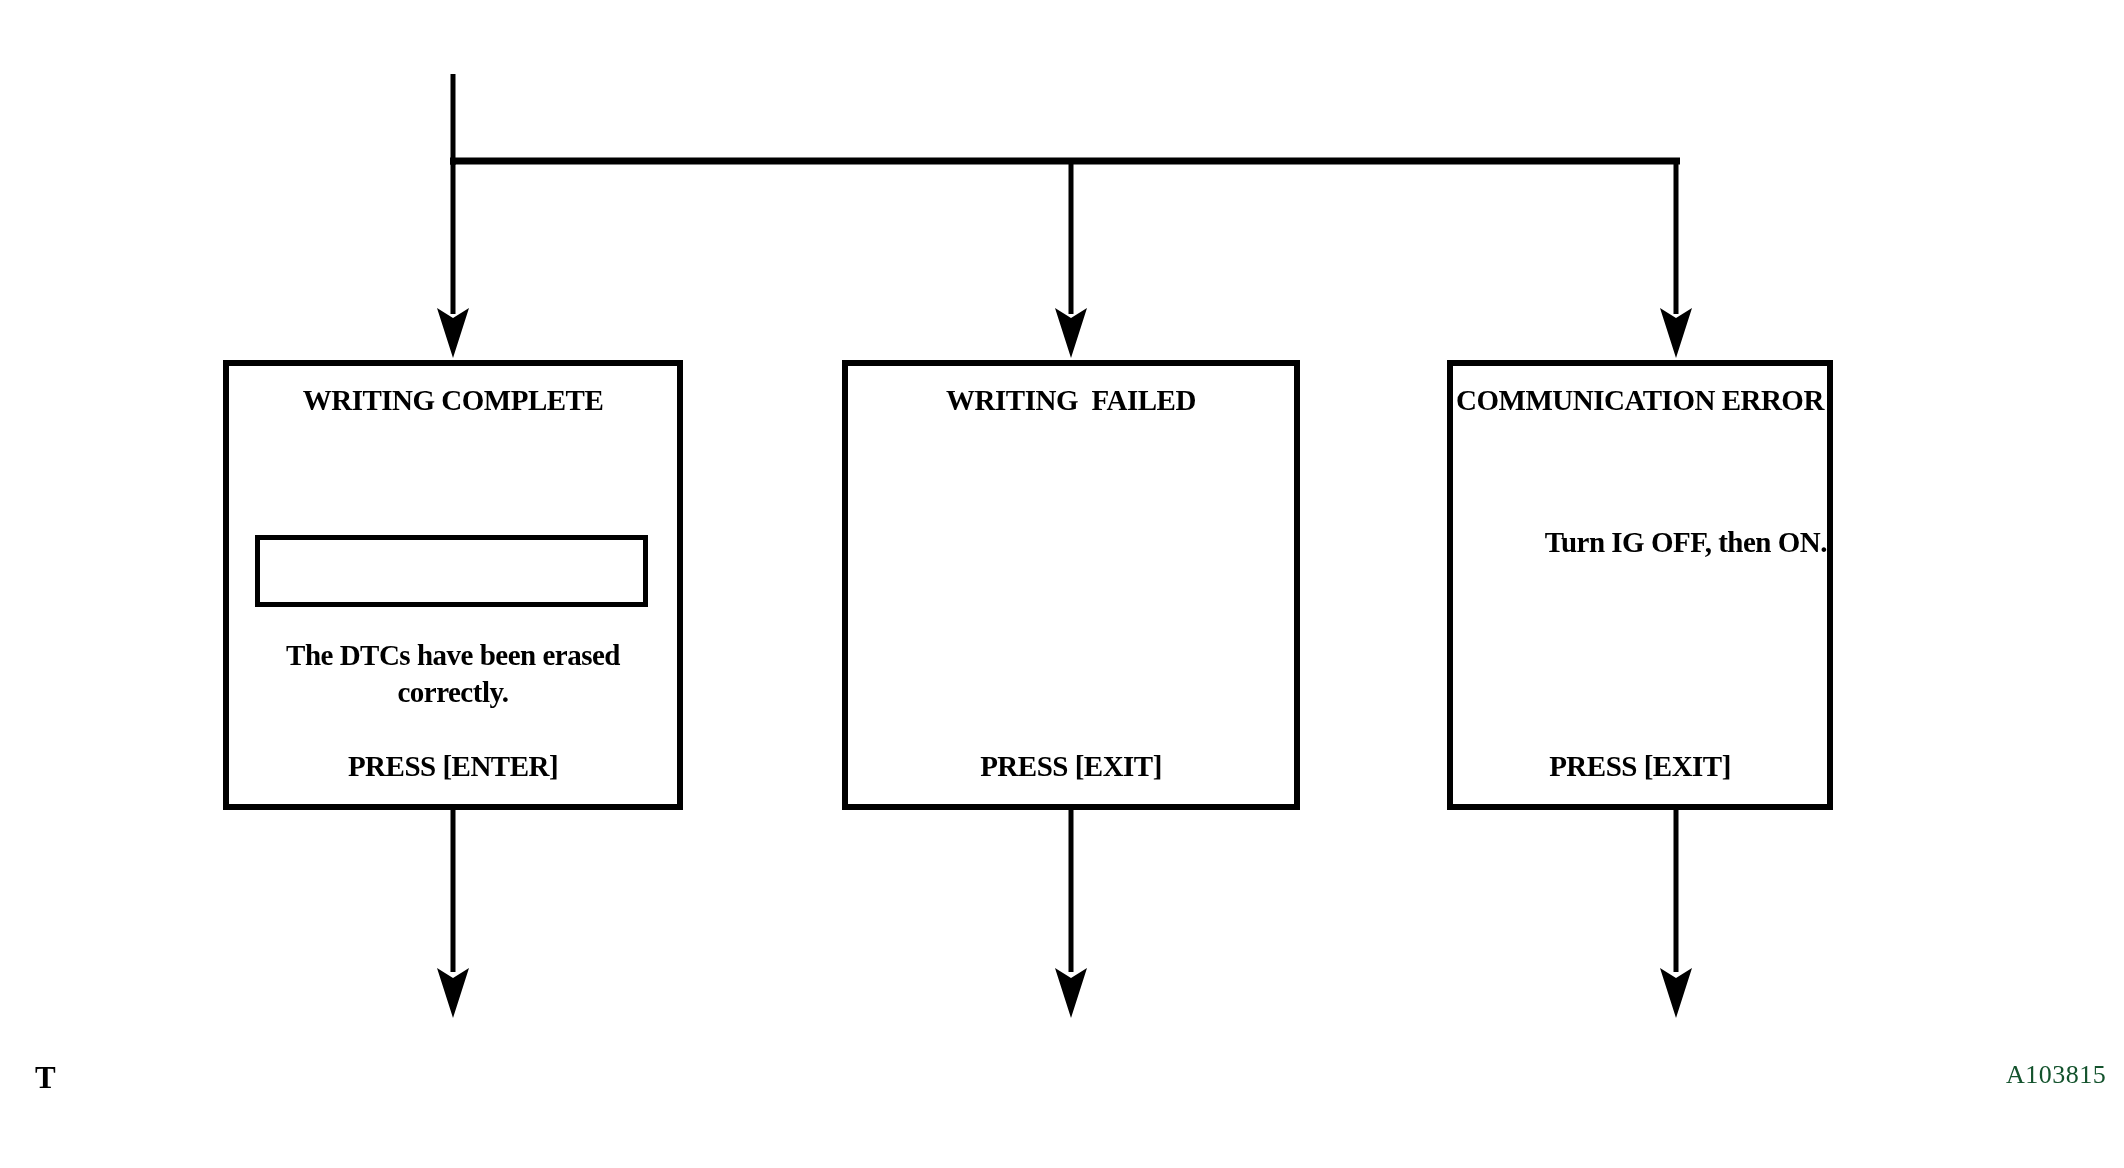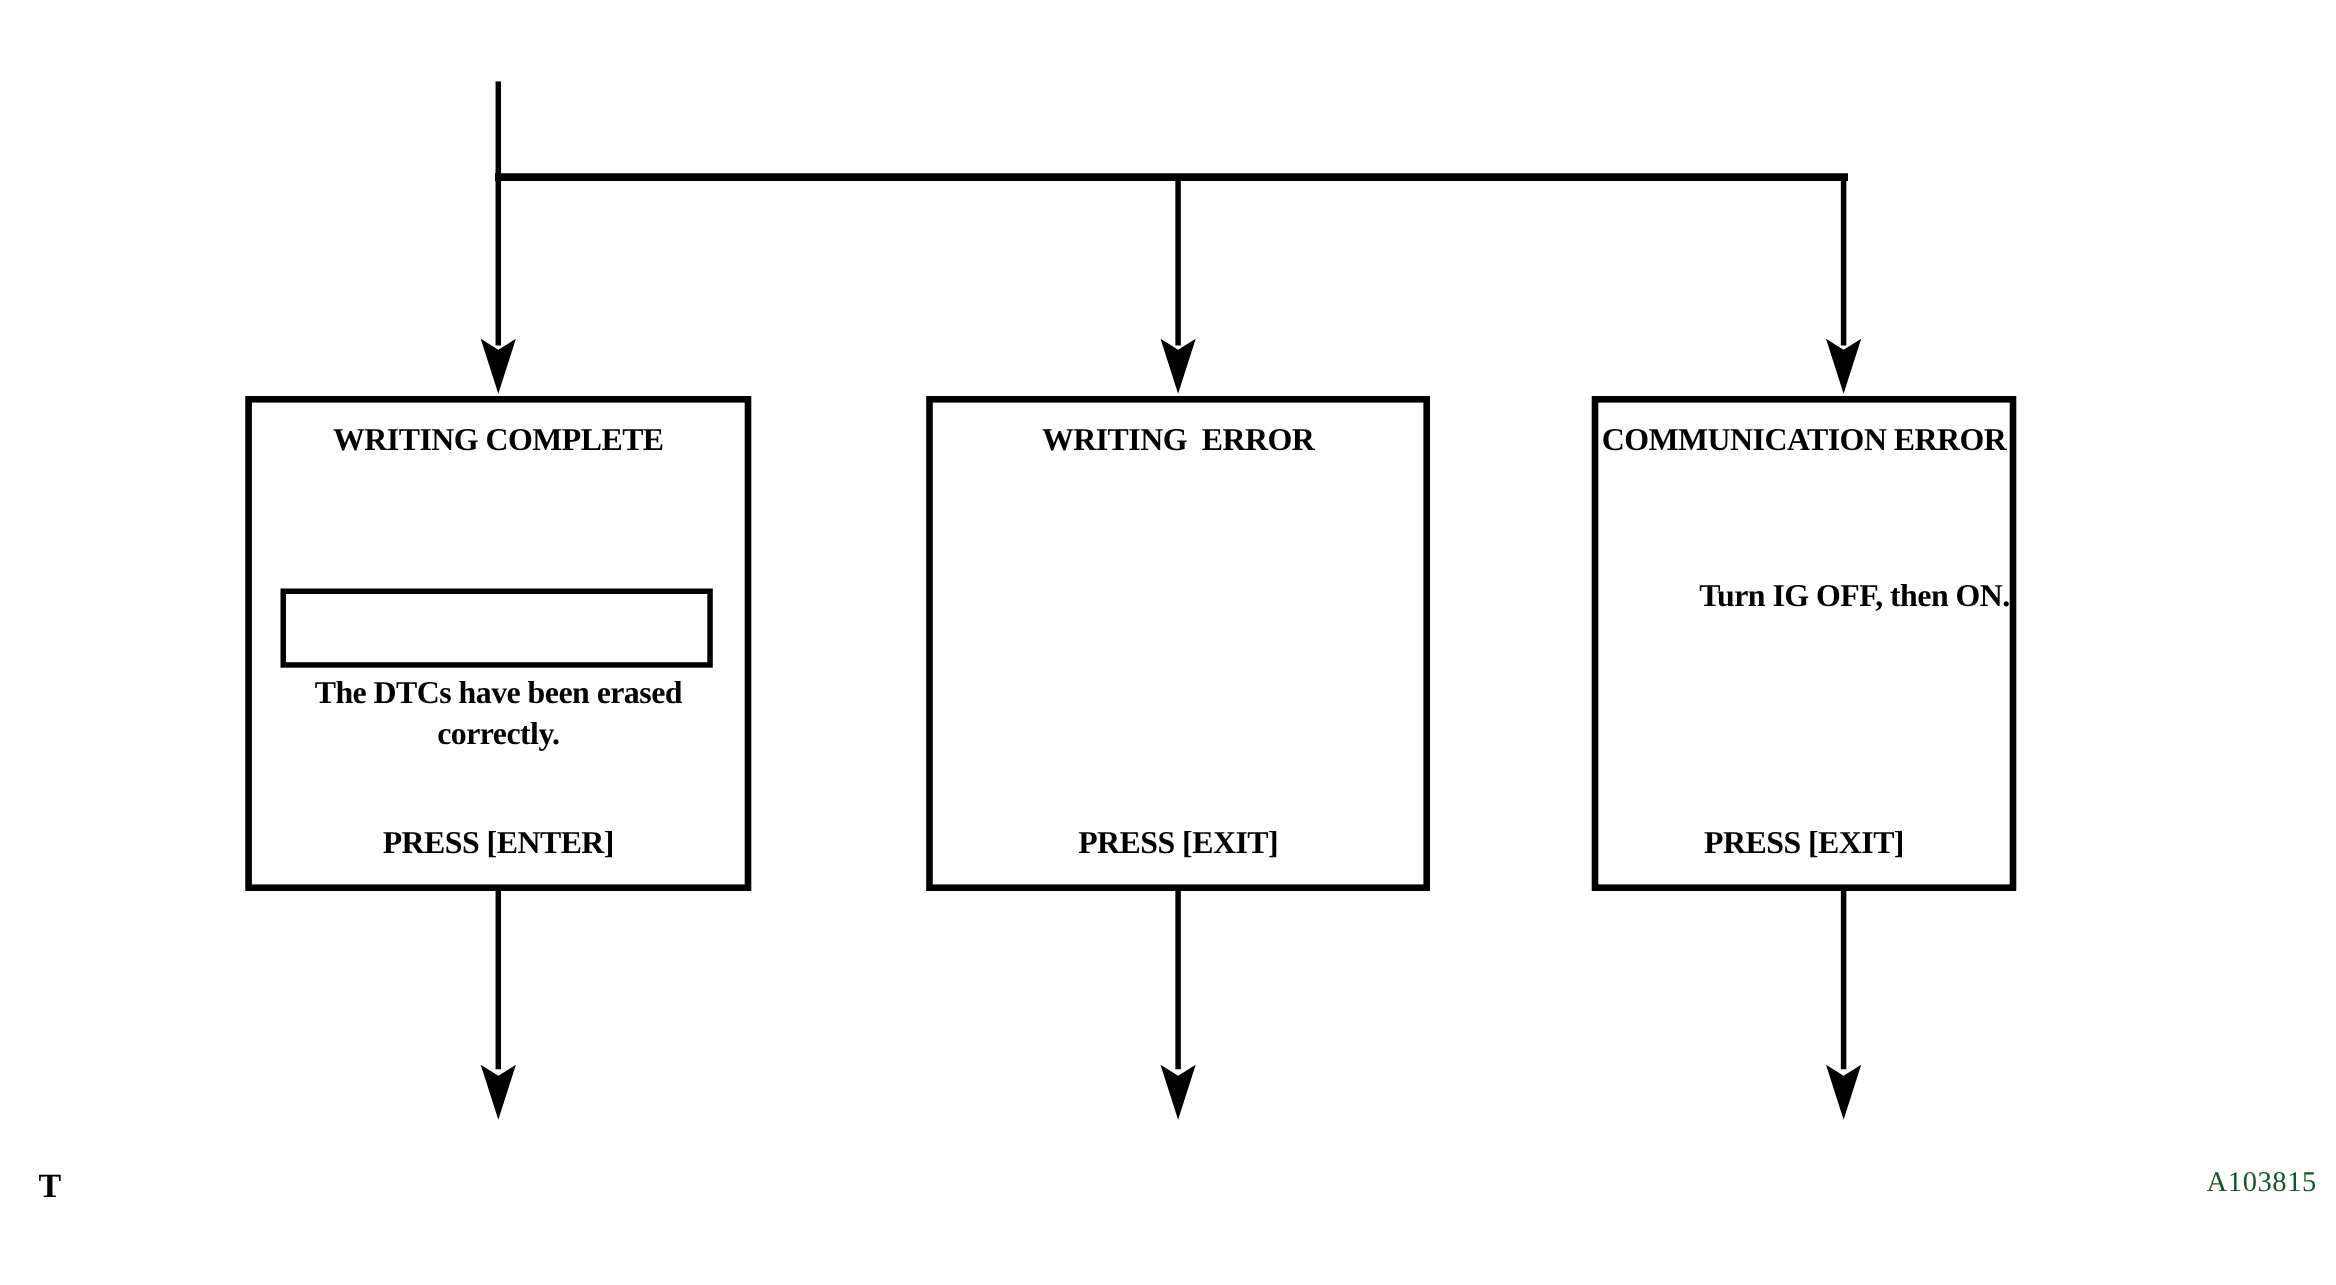--- a/index.html
+++ b/index.html
@@ -88,27 +88,27 @@
     <line x1="1071" y1="808" x2="1071" y2="972" stroke="#000000" stroke-width="5"></line>
     <polygon fill="#000000" points="1071,1018 1055,968 1071,978 1087,968"></polygon>
 
     <line x1="1676" y1="808" x2="1676" y2="972" stroke="#000000" stroke-width="5"></line>
     <polygon fill="#000000" points="1676,1018 1660,968 1676,978 1692,968"></polygon>
   </svg>
 
   <div class="node" style="left:223px; top:360px; width:460px; height:450px;">
     <div class="node-text" style="top:16px;">WRITING COMPLETE</div>
     <div class="vin-field" style="left:26px; top:169px; width:393px; height:72px;"></div>
-    <div class="node-text" style="top:246px;">The DTCs have been erased
+    <div class="node-text" style="top:271px;">The DTCs have been erased
 correctly.</div>
     <div class="node-text" style="top:382px;">PRESS [ENTER]</div>
   </div>
 
   <div class="node" style="left:842px; top:360px; width:458px; height:450px;">
-    <div class="node-text" style="top:16px;">WRITING  ERROR</div>
+    <div class="node-text" style="top:16px;">WRITING  FAILED</div>
     <div class="node-text" style="top:382px;">PRESS [EXIT]</div>
   </div>
 
   <div class="node" style="left:1447px; top:360px; width:386px; height:450px;">
     <div class="node-text" style="top:16px;">COMMUNICATION ERROR</div>
     <div class="node-text" style="top:158px;text-align:right;">Turn IG OFF, then ON.</div>
     <div class="node-text" style="top:382px;">PRESS [EXIT]</div>
   </div>
 
   <div class="footer-label" style="left:35px; top:1062px;">T</div>

